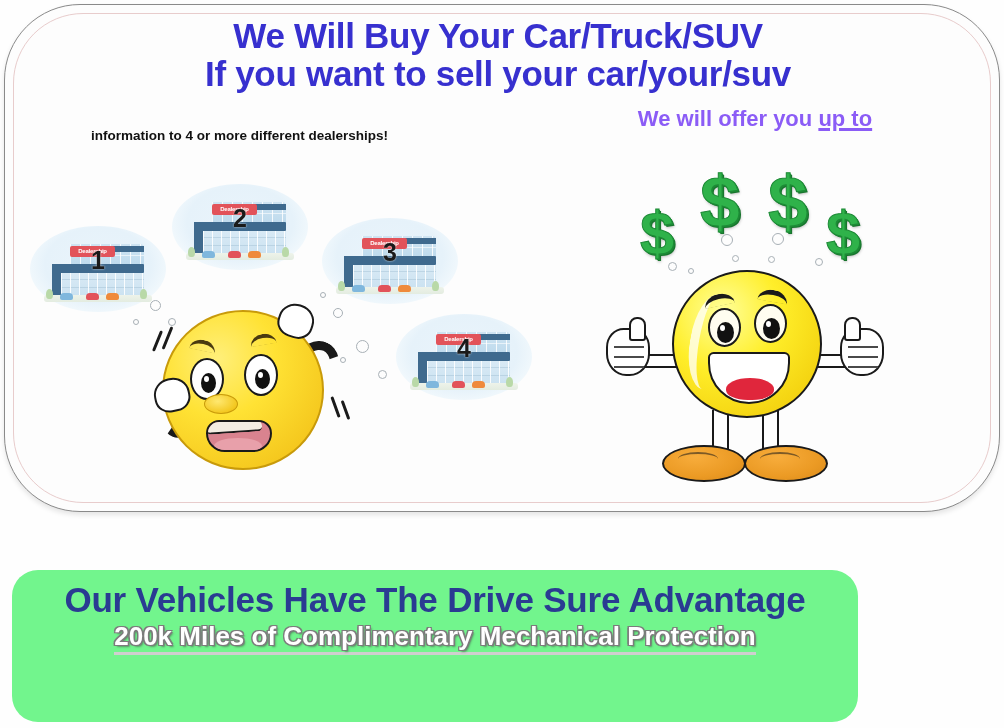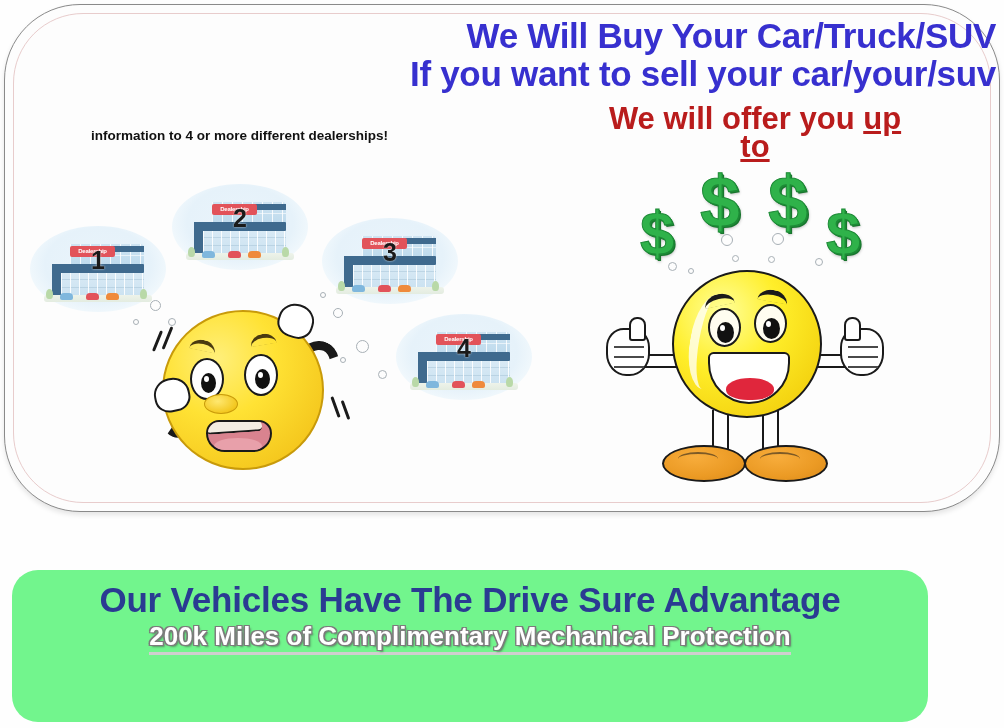--- a/index.html
+++ b/index.html
@@ -40,21 +40,21 @@
     border-radius: 70px;
     pointer-events: none;
   }
 
   
   .headline {
     position: absolute;
     left: 0;
     top: 18px;
     width: 996px;
-    text-align: right;
+    text-align: center;
     color: #3730cf;
     font-weight: bold;
     font-size: 35px;
     line-height: 36px;
     letter-spacing: -0.3px;
     font-family: "Liberation Sans", sans-serif;
   }
   .headline .l1 { display: block; }
   .headline .l2 { display: block; margin-top: 2px; }
 
@@ -73,23 +73,23 @@
   }
   .bc-caption span { display: block; }
 
   
   .offer-text {
     position: absolute;
     left: 590px;
     top: 105px;
     width: 330px;
     text-align: center;
-    color: #b91c1c;
-    font-weight: bold;
-    font-size: 31px;
+    color: #8b5cf6;
+    font-weight: bold;
+    font-size: 22px;
     line-height: 28px;
     font-family: "Liberation Sans", sans-serif;
   }
   .offer-text .u { text-decoration: underline; text-decoration-thickness: 2.5px; }
   .offer-text .ln { display: block; }
 
   
   .dealership {
     position: absolute;
     width: 136px;
@@ -454,21 +454,21 @@
     border: 1.6px solid #a8b0b6;
     border-radius: 50%;
     background: rgba(255,255,255,0.2);
   }
 
   
   .advantage-banner {
     position: absolute;
     left: 12px;
     top: 570px;
-    width: 916px;
+    width: 846px;
     height: 152px;
     background: #72f58d;
     border-radius: 26px;
     padding-top: 10px;
     text-align: center;
   }
   .ab-line1 {
     color: #2a3b92;
     font-weight: bold;
     font-size: 35px;

